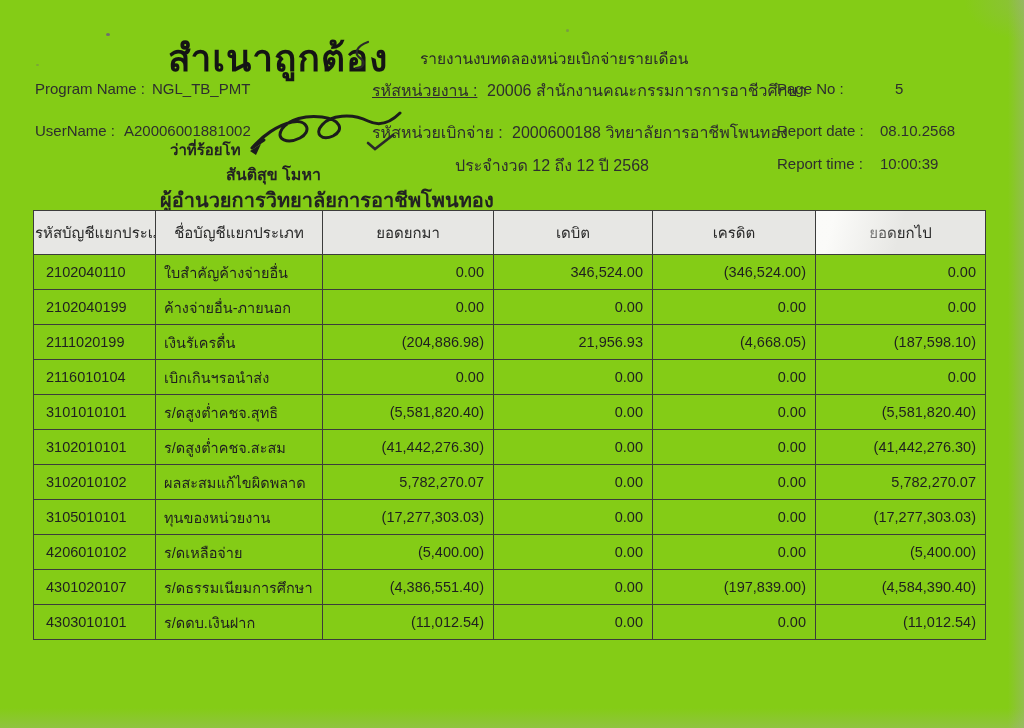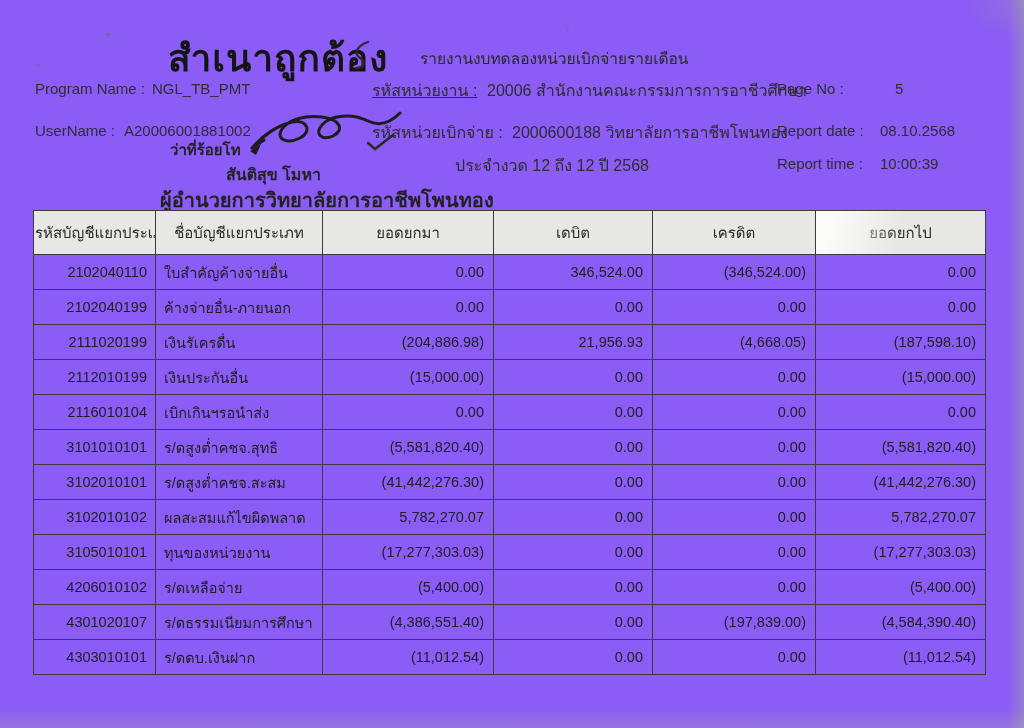--- a/index.html
+++ b/index.html
@@ -1,19 +1,19 @@
 <!DOCTYPE html>
 <html><head>
 <meta charset="utf-8">
 <style>
   html,body{margin:0;padding:0;}
   .page{
     position:relative;
     width:1024px;height:728px;
-    background:#8b5cf6;
+    background:#84cc16;
     font-family:"Liberation Sans","DejaVu Sans",sans-serif;
     color:#2e2e2e;
     overflow:hidden;
   }
   
   .edge-right{position:absolute;top:0;right:0;width:16px;height:728px;
     background:linear-gradient(to right,rgba(168,174,158,0),rgba(165,172,156,0.40));}
   .edge-bottom{position:absolute;left:0;bottom:0;width:1024px;height:20px;
     background:linear-gradient(to bottom,rgba(168,174,158,0),rgba(170,176,160,0.30));}
   .corner-tr{position:absolute;top:0;right:0;width:60px;height:40px;
@@ -42,21 +42,21 @@
     position:absolute;left:33px;top:210px;
     width:952px;border-collapse:collapse;table-layout:fixed;
     font-size:14.5px;color:#1f1f1f;
   }
   .tb th,.tb td{border:1.6px solid #3c3c3c;overflow:hidden;white-space:nowrap;}
   .tb th{
     height:41px;background:#e7e7e4;font-weight:400;
     font-size:15px;color:#2a2a2a;text-align:center;position:relative;
   }
   .tb td{height:34px;padding:0 8px;vertical-align:middle;}
-  .tb .c-code{text-align:right;padding-left:12px;}
+  .tb .c-code{text-align:left;padding-left:12px;}
   .tb .c-name{text-align:left;padding-left:8px;}
   .tb .c-num{text-align:right;padding-right:9px;}
   .th-last .streak{
     position:absolute;left:0;top:0;width:70%;height:100%;
     background:linear-gradient(105deg,rgba(252,252,250,0.95) 15%,rgba(252,252,250,0) 70%);
     pointer-events:none;
   }
 </style>
 </head>
 <body>
@@ -144,28 +144,20 @@
     </tr>
         <tr>
       <td class="c-code">2111020199</td>
       <td class="c-name">เงินรัเครดื่น</td>
       <td class="c-num">(204,886.98)</td>
       <td class="c-num">21,956.93</td>
       <td class="c-num">(4,668.05)</td>
       <td class="c-num">(187,598.10)</td>
     </tr>
         <tr>
-      <td class="c-code">2112010199</td>
-      <td class="c-name">เงินประกันอื่น</td>
-      <td class="c-num">(15,000.00)</td>
-      <td class="c-num">0.00</td>
-      <td class="c-num">0.00</td>
-      <td class="c-num">(15,000.00)</td>
-    </tr>
-        <tr>
       <td class="c-code">2116010104</td>
       <td class="c-name">เบิกเกินฯรอนำส่ง</td>
       <td class="c-num">0.00</td>
       <td class="c-num">0.00</td>
       <td class="c-num">0.00</td>
       <td class="c-num">0.00</td>
     </tr>
         <tr>
       <td class="c-code">3101010101</td>
       <td class="c-name">ร/ดสูงต่ำคชจ.สุทธิ</td>

